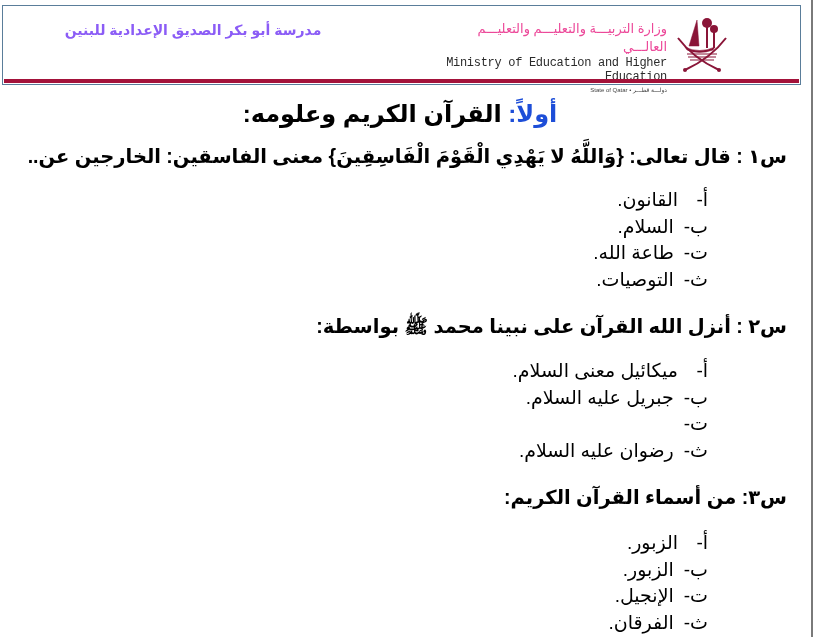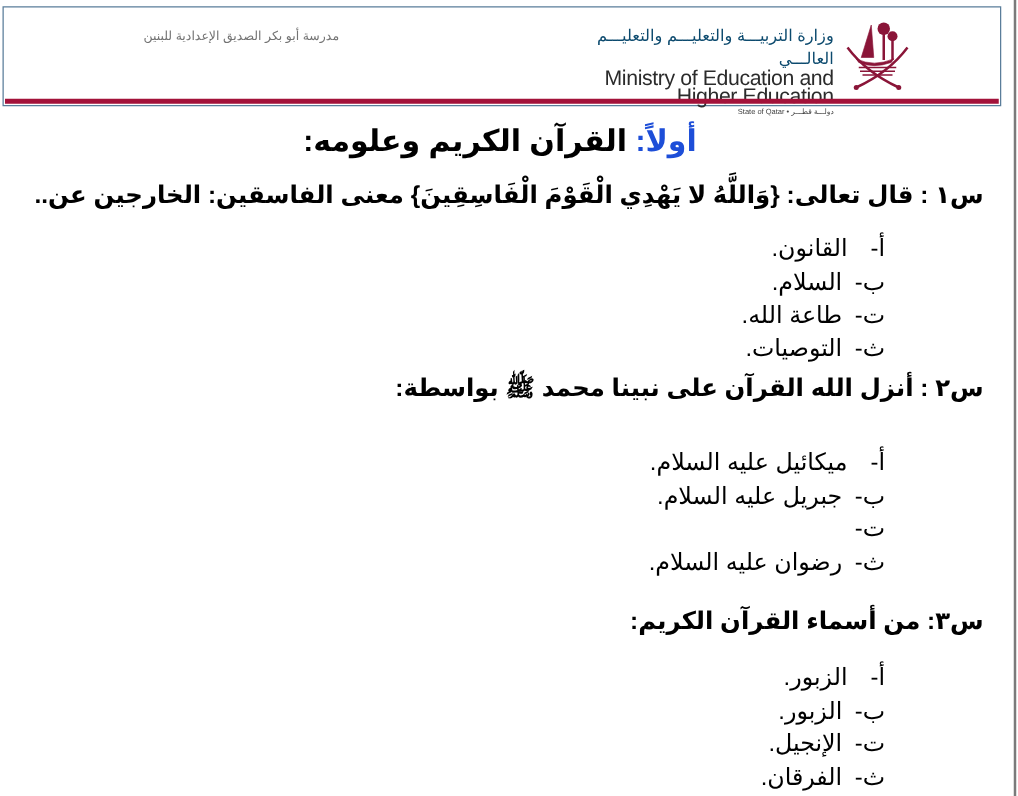--- a/index.html
+++ b/index.html
@@ -14,30 +14,30 @@
     position: absolute; left: 2px; top: 5px; width: 799px; height: 80px;
     border: 1px solid #5a7d9a; box-sizing: border-box; background: #fff;
   }
   .header-band {
     position: absolute; left: 1px; right: 1px; bottom: 1px; height: 4px; background: #a3123a;
   }
   .school {
     position: absolute; left: 50px; top: 14px; width: 280px; text-align: center;
   }
   .school-ar {
-    direction: rtl; font-size: 10px; color: #737373; line-height: 20px;
+    direction: rtl; font-size: 14px; color: #8b5cf6; line-height: 20px; font-weight: bold;
   }
   .school-en {
     font-size: 11.5px; color: #3a3a3a; line-height: 18px; font-family: "DejaVu Sans", sans-serif; letter-spacing: -0.2px;
   }
   .ministry {
     position: absolute; left: 428px; top: 14px; width: 236px; text-align: right;
   }
-  .ministry-ar { direction: rtl; font-size: 13px; color: #0c4a6e; line-height: 18px; }
-  .ministry-en { font-size: 17px; color: #2b2b2b; line-height: 14px; font-family: Liberation Sans, sans-serif; letter-spacing: -0.3px; }
+  .ministry-ar { direction: rtl; font-size: 13px; color: #ec4899; line-height: 18px; }
+  .ministry-en { font-size: 12px; color: #2b2b2b; line-height: 14px; font-family: Liberation Mono, monospace; letter-spacing: -0.3px; }
   .ministry-state { font-size: 6px; color: #444; line-height: 12px; }
   .logo {
     position: absolute; left: 672px; top: 8px; width: 54px; height: 60px;
   }
   .section-title {
     position: absolute; left: 150px; width: 500px; top: 96px; text-align: center;
     direction: rtl; font-size: 24px; font-weight: bold; line-height: 36px;
   }
   .section-title .accent { color: #1d4ed8; }
   .question {
@@ -108,25 +108,25 @@
   <li>
       <span class="opt-letter">ت-</span>
       <span>طاعة الله.</span>
     </li>
   <li>
       <span class="opt-letter">ث-</span>
       <span>التوصيات.</span>
     </li>
 </ul>
 
-<div class="question" style="top:296px;">س٢ : أنزل الله القرآن على نبينا محمد ﷺ بواسطة:</div>
+<div class="question" style="top:311px;">س٢ : أنزل الله القرآن على نبينا محمد ﷺ بواسطة:</div>
 <ul class="options" style="top:358px;">
   <li>
       <span class="opt-letter">أ-</span>
-      <span>ميكائيل عليه السلام.</span>
+      <span>ميكائيل معنى السلام.</span>
     </li>
   <li>
       <span class="opt-letter">ب-</span>
       <span>جبريل عليه السلام.</span>
     </li>
   <li>
       <span class="opt-letter">ت-</span>
     </li>
   <li>
       <span class="opt-letter">ث-</span>

